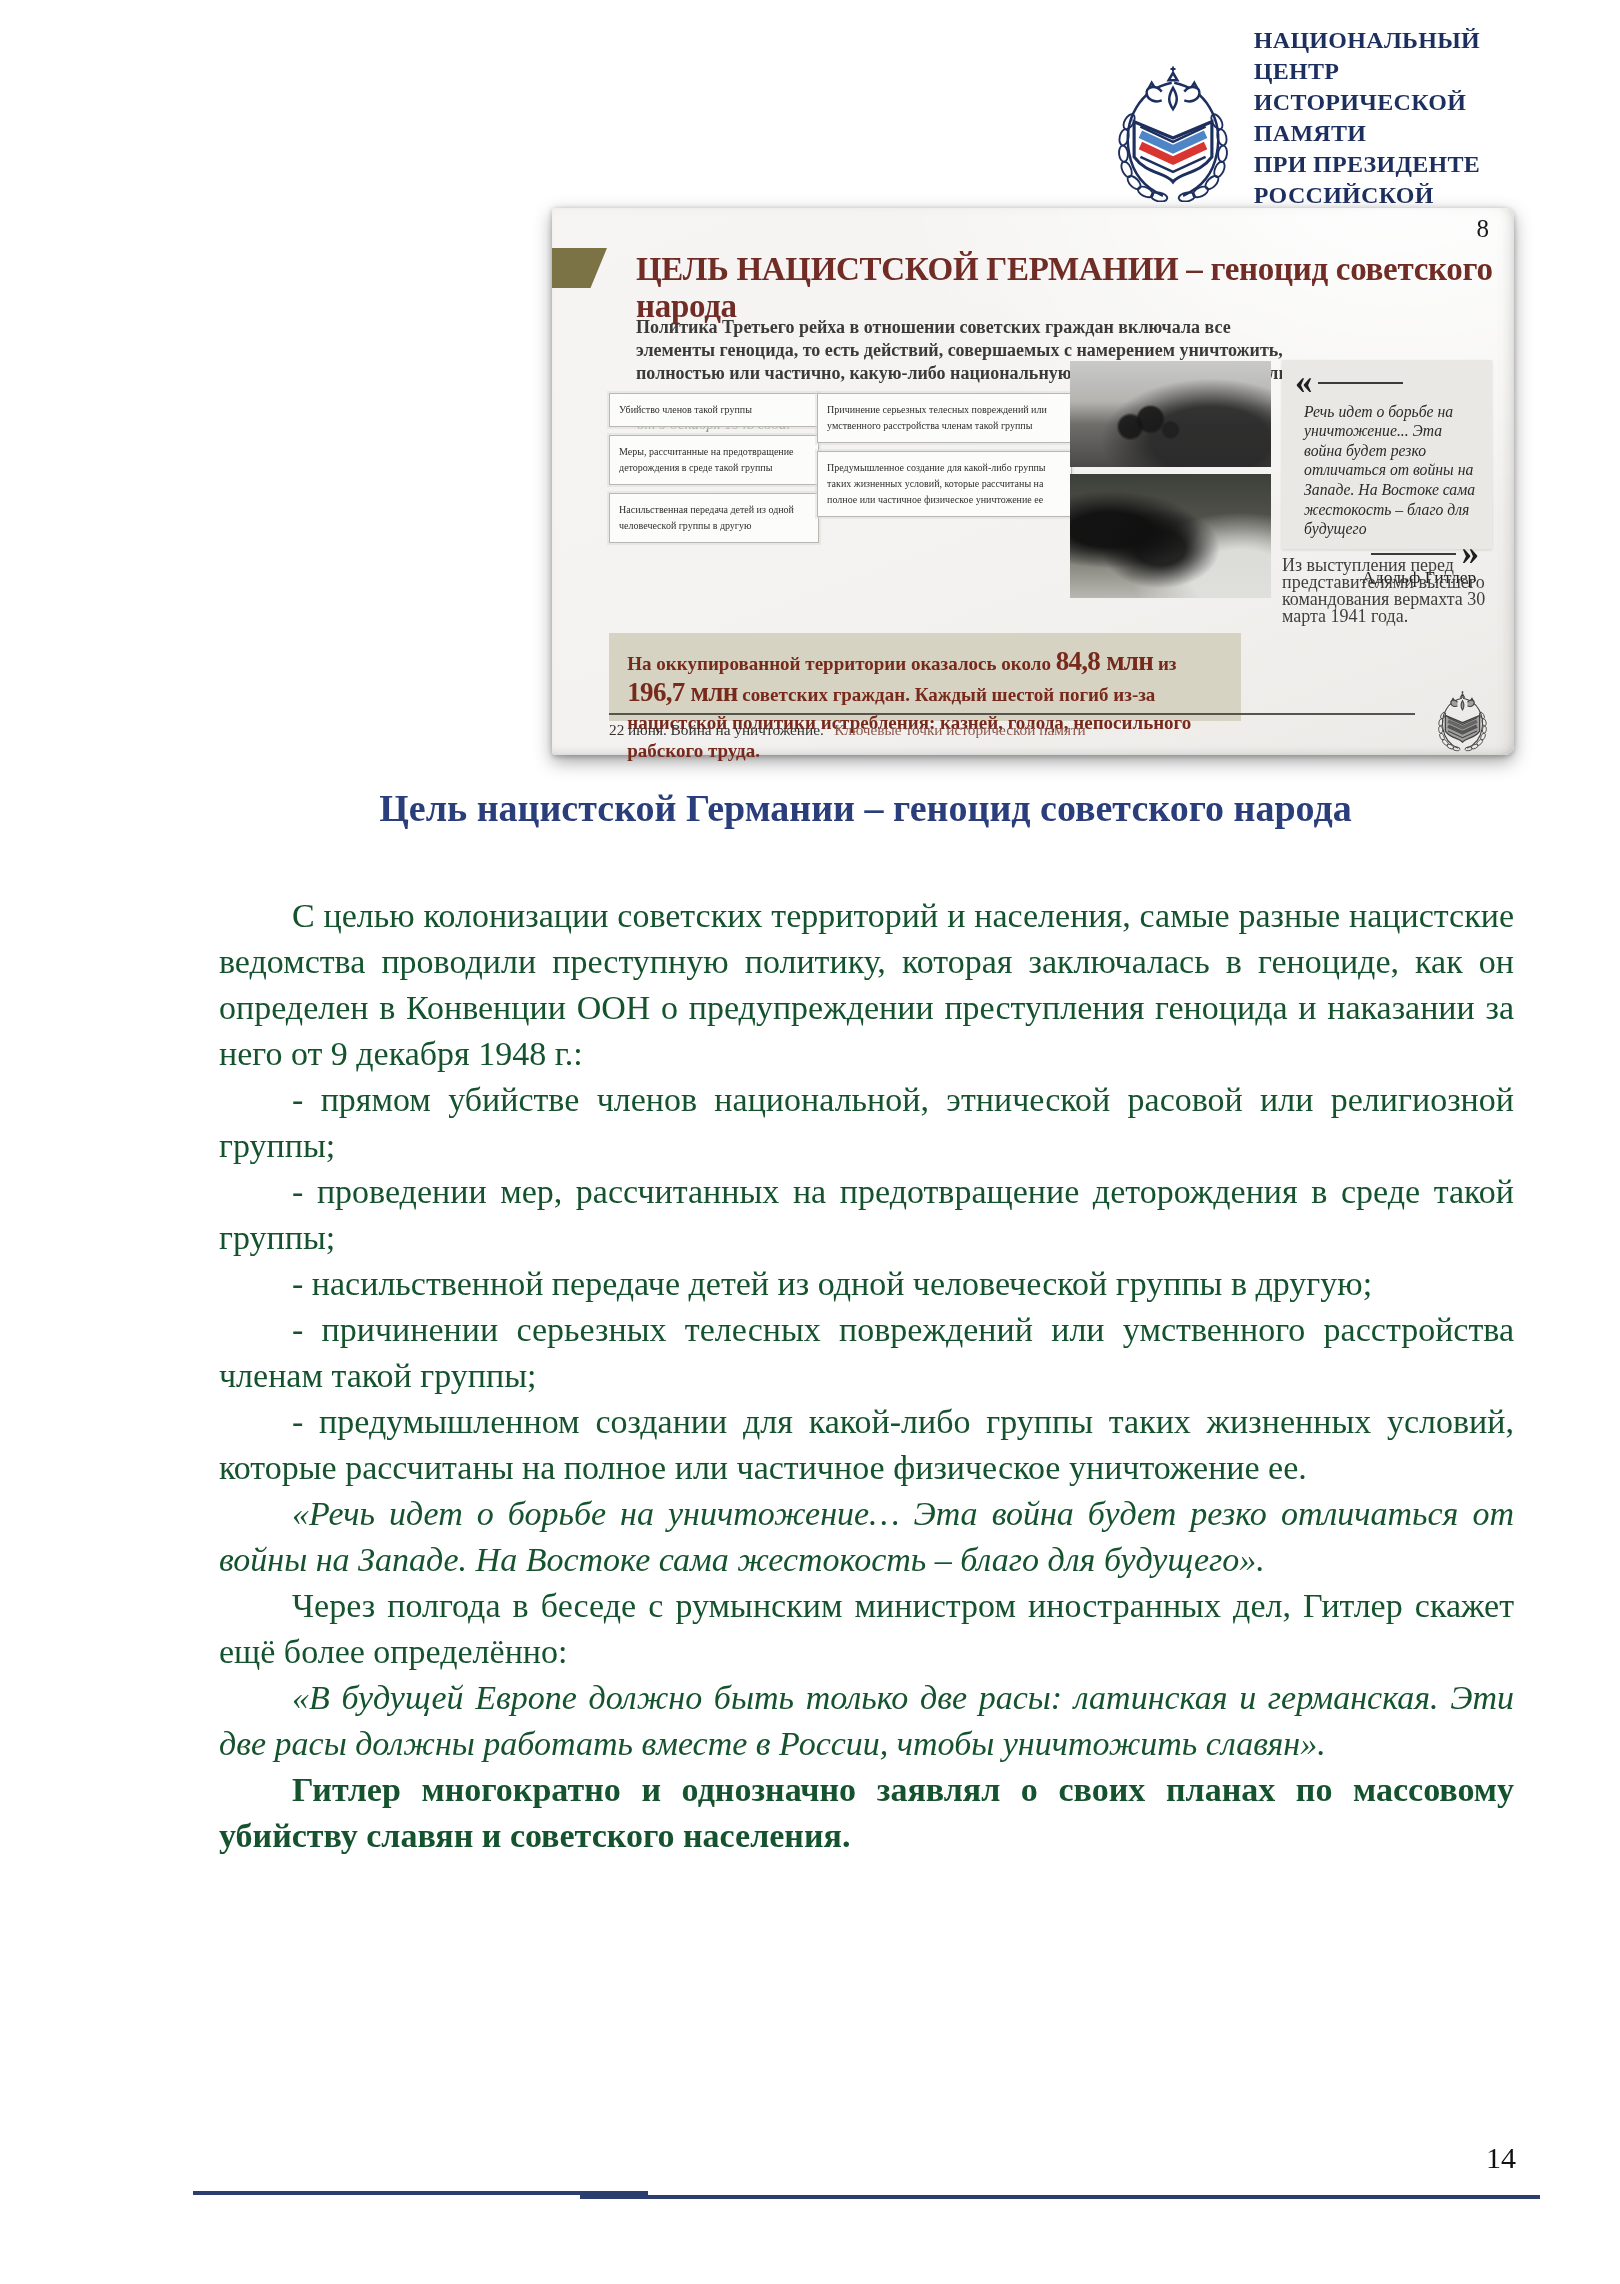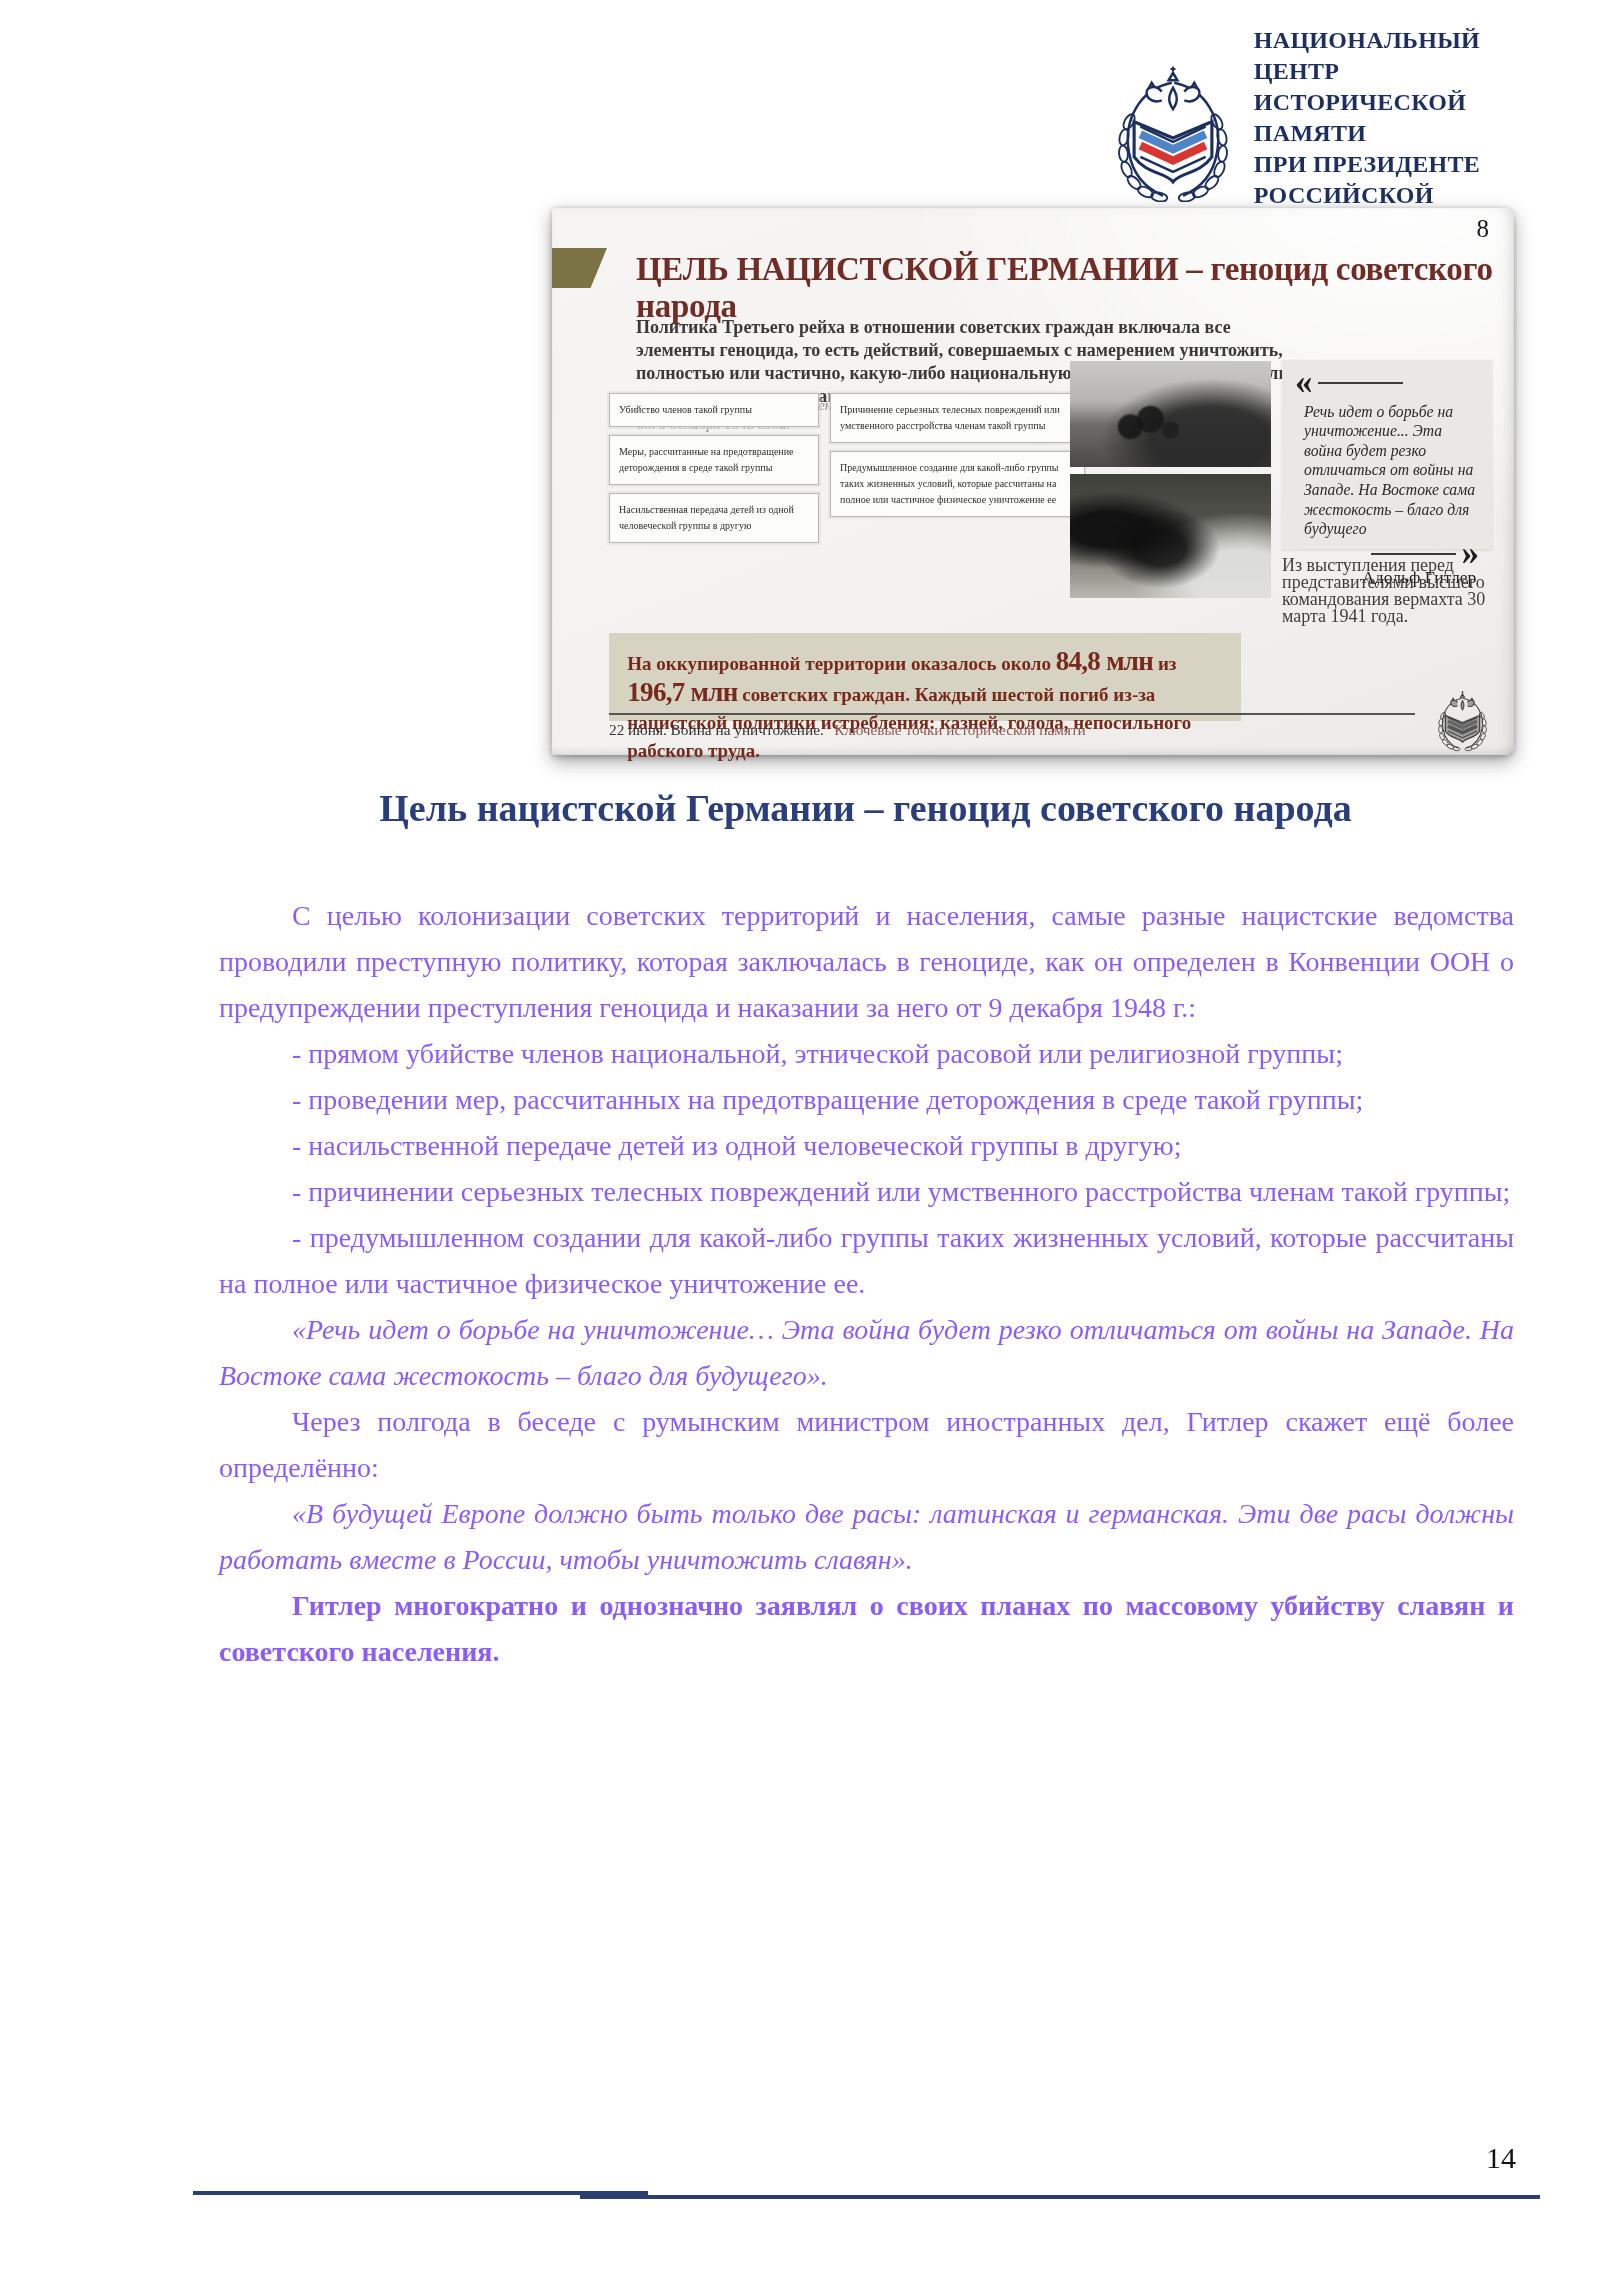--- a/index.html
+++ b/index.html
@@ -25,21 +25,21 @@
               clip-path:polygon(0 0,100% 0,70% 100%,0 100%);}
   .slide-title{position:absolute;left:84px;top:43px;width:862px;font-size:33px;font-weight:bold;
                color:#702c25;letter-spacing:-0.3px;}
   .slide-intro{position:absolute;left:84px;top:108px;width:653px;font-size:18px;line-height:23px;
                font-weight:600;color:#3b3a37;}
   .slide-caption{position:absolute;left:85px;top:188px;width:496px;font-size:15px;line-height:19px;
                  font-style:italic;color:#8f8e89;}
 
   .gcol{position:absolute;display:flex;flex-direction:column;gap:8.5px;}
   .gcol-left{left:57px;top:185px;width:210px;}
-  .gcol-right{left:278px;top:185px;width:255px;border-radius:29px;}
+  .gcol-right{left:265px;top:185px;width:255px;border-radius:29px;}
   .gbox{background:#fcfcfb;border:1px solid #b9b7b1;box-shadow:0 0 0 2px rgba(220,219,214,.5);
         padding:7.8px 9.1px;font-size:10px;line-height:16px;font-weight:500;color:#2f2e2b;}
 
   .photo{position:absolute;left:518px;width:201px;}
   .photo-1{top:153px;height:106px;
     background:
       radial-gradient(circle at 30% 62%, rgba(20,20,20,.85) 0 7%, rgba(20,20,20,0) 9%),
       radial-gradient(circle at 40% 55%, rgba(25,25,25,.9) 0 9%, rgba(25,25,25,0) 11%),
       radial-gradient(circle at 50% 65%, rgba(30,30,30,.85) 0 6%, rgba(30,30,30,0) 8%),
       radial-gradient(ellipse at 70% 75%, rgba(40,40,40,.9) 0 30%, rgba(40,40,40,0) 55%),
@@ -70,22 +70,22 @@
   .slide-footrule{position:absolute;left:57px;top:505px;width:806px;height:1.6px;background:#55544f;}
   .slide-footer{position:absolute;left:57px;top:513px;width:810px;font-size:15.3px;}
   .sf-left{color:#32312e;font-weight:400;}
   .sf-right{color:#8d5a50;font-weight:500;margin-left:6.5px;}
   .mini-logo{position:absolute;left:880px;top:481px;width:61px;height:63px;
              filter:grayscale(1) brightness(.55) opacity(.8);}
 
   
   .doc-title{position:absolute;left:219px;top:786px;width:1293px;text-align:center;
              font-size:38px;font-weight:bold;color:#2b3e7c;}
-  .doc-body{position:absolute;left:219px;top:893px;width:1295px;font-size:28px;line-height:46px;
-            color:#8b5cf6;text-align:justify;}
+  .doc-body{position:absolute;left:219px;top:893px;width:1295px;font-size:34px;line-height:46px;
+            color:#14532d;text-align:justify;}
   .body-par{margin:0;text-indent:73px;}
   .body-par.italic{font-style:italic;}
   .body-par.bold{font-weight:bold;}
 
   .page-num{position:absolute;left:1411px;top:2141px;width:105px;text-align:right;font-size:30px;color:#111;}
   .foot-line{position:absolute;height:3.9px;background:#2c3e6e;}
   .foot-line-a{left:193px;top:2191px;width:455px;}
   .foot-line-b{left:580px;top:2195px;width:960px;}
 </style>
 </head>

